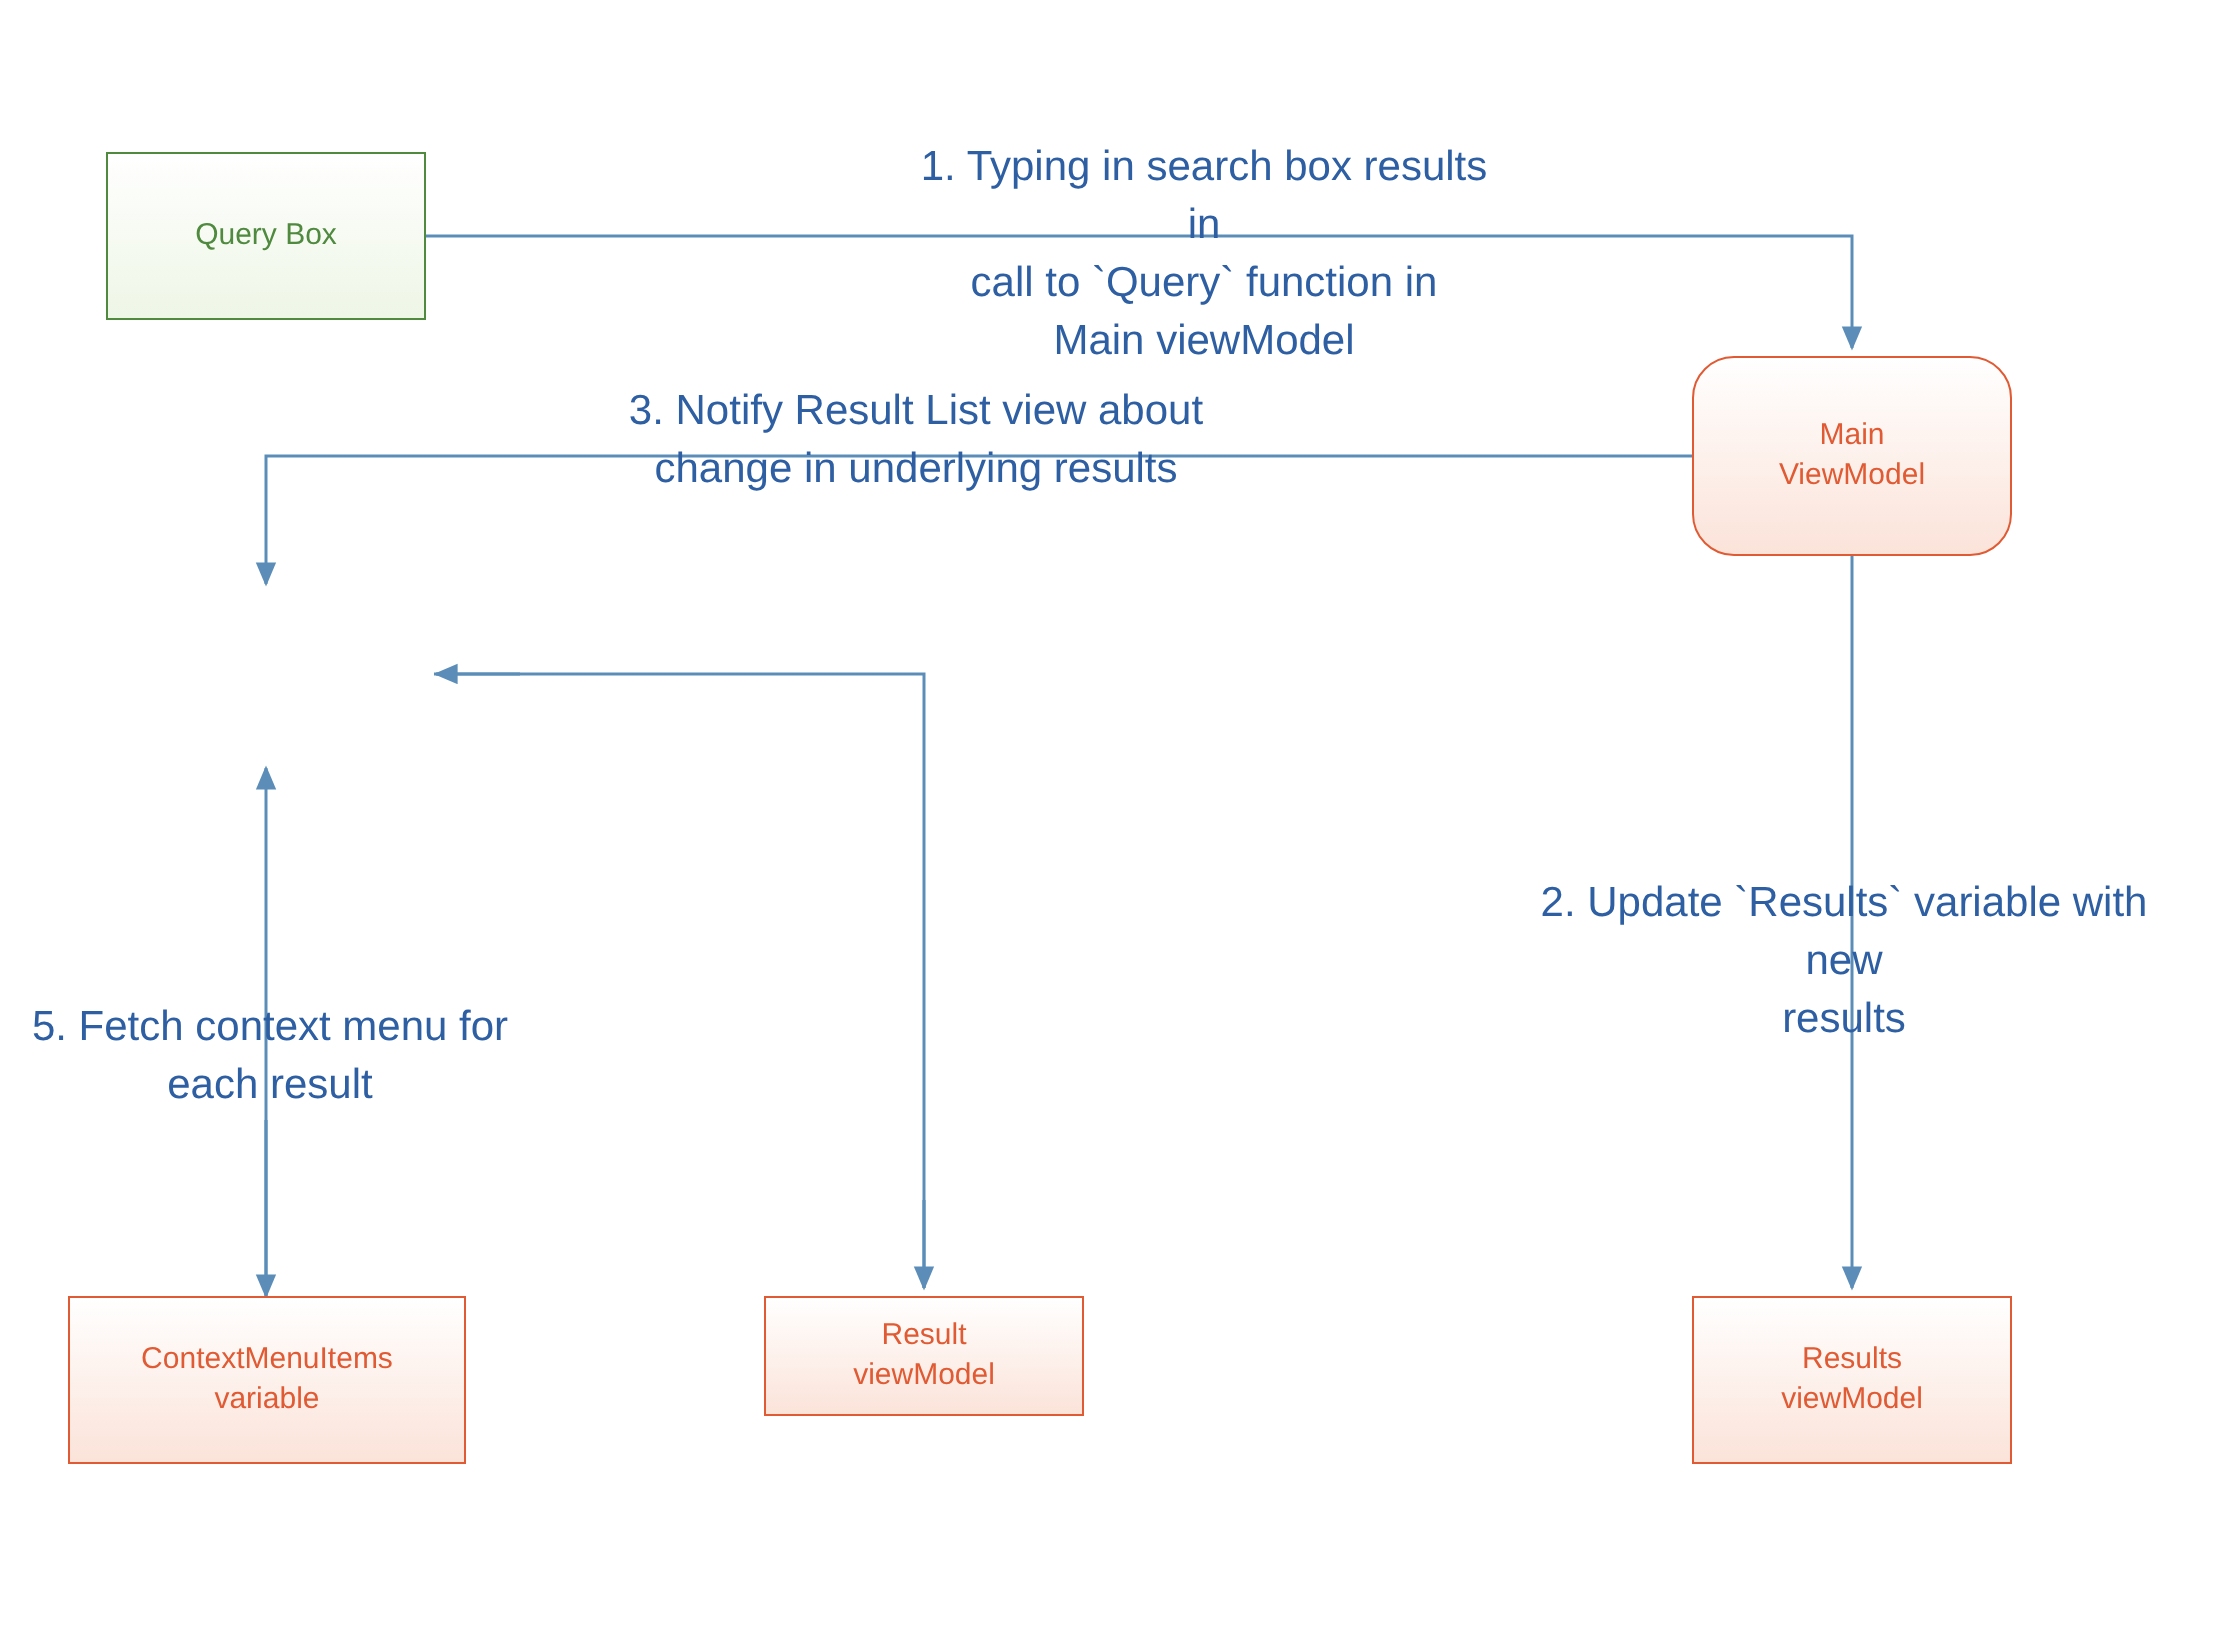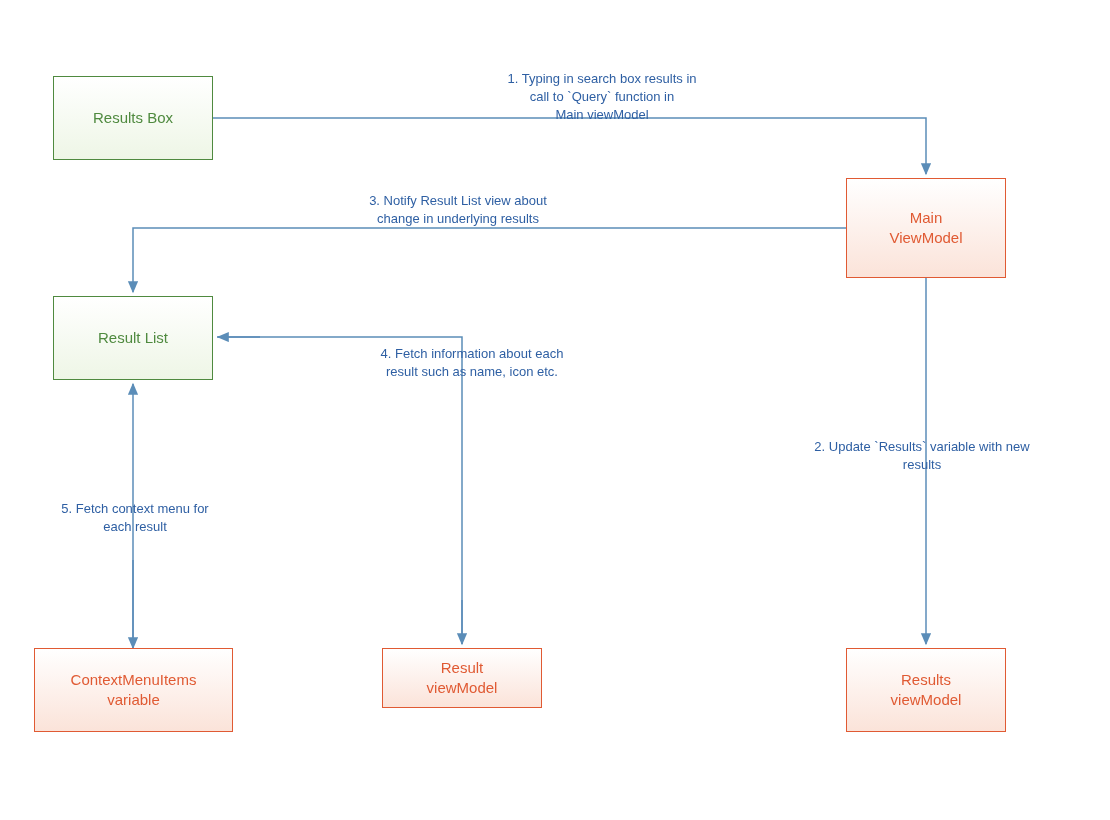--- a/index.html
+++ b/index.html
@@ -42,21 +42,21 @@
     background: linear-gradient(to bottom, #ffffff 0%, #eef6e6 100%);
   }
   .node.orange {
     border: 1.4px solid #e05a33;
     color: #e05a33;
     background: linear-gradient(to bottom, #ffffff 0%, #fbe3d9 100%);
   }
   .label {
     position: absolute;
     color: #2e5fa3;
-    font-size: 13px;
+    font-size: 21px;
     line-height: 1.38;
     text-align: center;
     white-space: pre-line;
   }
 </style>
 </head>
 <body>
 
 <div id="canvas">
 
@@ -85,31 +85,28 @@
       <path d="M462,600 L462,644" fill="none" stroke="#5b8db8" stroke-width="1.5" marker-end="url(#arrow)"></path>
     </g>
 
     <g>
       <path d="M133,648 L133,384" fill="none" stroke="#5b8db8" stroke-width="1.5" marker-end="url(#arrow)"></path>
       <path d="M133,560 L133,648" fill="none" stroke="#5b8db8" stroke-width="1.5" marker-end="url(#arrow)"></path>
     </g>
   </svg>
 
   <div class="node green" style="left:53px;  top:76px;  width:160px; height:84px;">
-    <span>Results Box</span>
+    <span>Query Box</span>
   </div>
 
-  <div class="node orange" style="left:846px; top:178px; width:160px; height:100px;">
+  <div class="node orange" style="left:846px; top:178px; width:160px; height:100px;border-radius:21px;">
     <span>Main
 ViewModel</span>
   </div>
 
-  <div class="node green" style="left:53px;  top:296px; width:160px; height:84px;">
-    <span>Result List</span>
-  </div>
 
   <div class="node orange" style="left:34px;  top:648px; width:199px; height:84px;">
     <span>ContextMenuItems
 variable</span>
   </div>
 
   <div class="node orange" style="left:382px; top:648px; width:160px; height:60px;">
     <span>Result
 viewModel</span>
   </div>
@@ -119,22 +116,20 @@
 viewModel</span>
   </div>
 
   <div class="label" style="left:452px; top:70px;  width:300px;">1. Typing in search box results in
 call to `Query` function in
 Main viewModel</div>
 
   <div class="label" style="left:308px; top:192px; width:300px;">3. Notify Result List view about
 change in underlying results</div>
 
-  <div class="label" style="left:322px; top:345px; width:300px;">4. Fetch information about each
-result such as name, icon etc.</div>
 
   <div class="label" style="left:752px; top:438px; width:340px;">2. Update `Results` variable with new
 results</div>
 
   <div class="label" style="left:10px;  top:490px; width:250px;margin-top:10px;">5. Fetch context menu for
 each result</div>
 
 </div>
 
 </body></html>

